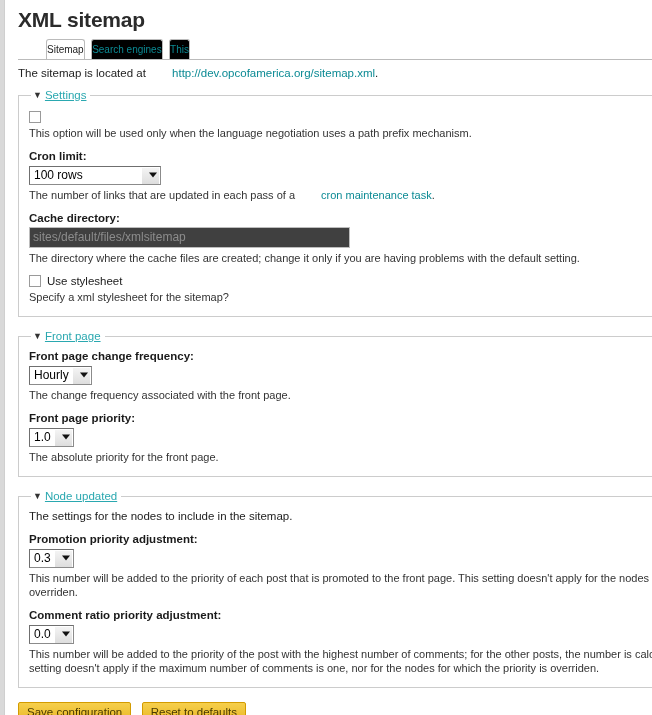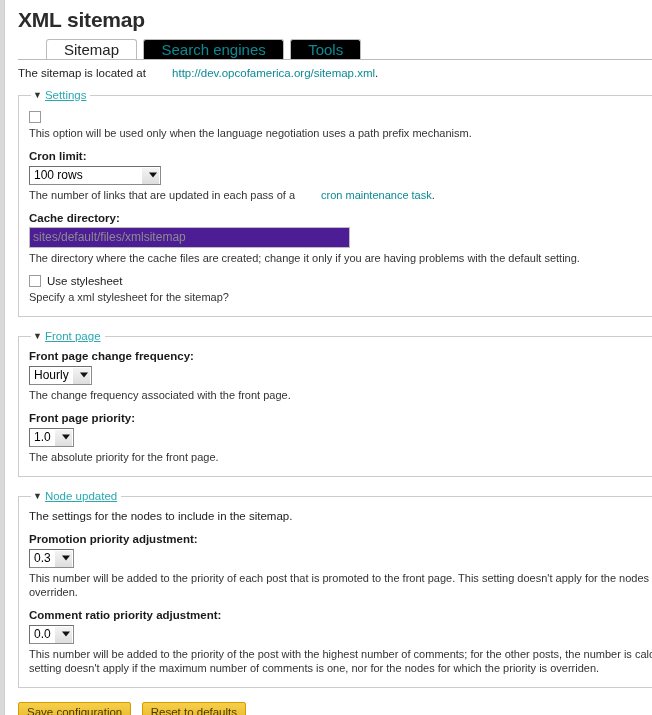--- a/index.html
+++ b/index.html
@@ -53,23 +53,23 @@
   }
   .tabs li {
     display: inline-block;
     margin: 0 2px 0 0;
     padding: 0;
     vertical-align: bottom;
   }
   .tabs li:first-child { margin-left: 28px; }
   .tab {
     display: inline-block;
-    font-size: 15px;
+    font-size: 10px;
     line-height: 19px;
-    padding: 0 17px;
+    padding: 0 0;
     height: 19px;
     text-decoration: none;
     border: 1px solid #bbbbbb;
     border-bottom: none;
     border-radius: 3px 3px 0 0;
     position: relative;
     top: 1px;
   }
   .tab.inactive {
     background: #000000;
@@ -192,21 +192,21 @@
     border-top: 5px solid #111111;
     pointer-events: none;
   }
   select.sel.wide { width: 132px; }
 
   
   input.textfield-disabled {
     font-family: "Liberation Sans", sans-serif;
     font-size: 12px;
     color: #8c8c8c;
-    background: #4c1d95;
+    background: #404040;
     border: 1px solid #bdbdbd;
     width: 313px;
     height: 17px;
     line-height: 17px;
     padding: 1px 3px;
     margin: 0;
   }
 
   
   .actions {
@@ -234,21 +234,21 @@
   <h1 class="page-title">XML sitemap</h1>
 
   <ul class="tabs">
     <li>
       <a href="#" class="tab active">Sitemap</a>
     </li>
     <li>
       <a href="#" class="tab inactive">Search engines</a>
     </li>
     <li>
-      <a href="#" class="tab inactive">Tools</a>
+      <a href="#" class="tab inactive">This</a>
     </li>
   </ul>
 
   <p class="intro">
     <span>The sitemap is located at </span><a href="#" class="link">http://dev.opcofamerica.org/sitemap.xml</a><span>.</span>
   </p>
 
   <fieldset class="section">
     <legend>
       <span class="caret">▼</span><span class="legend-text">Settings</span>

